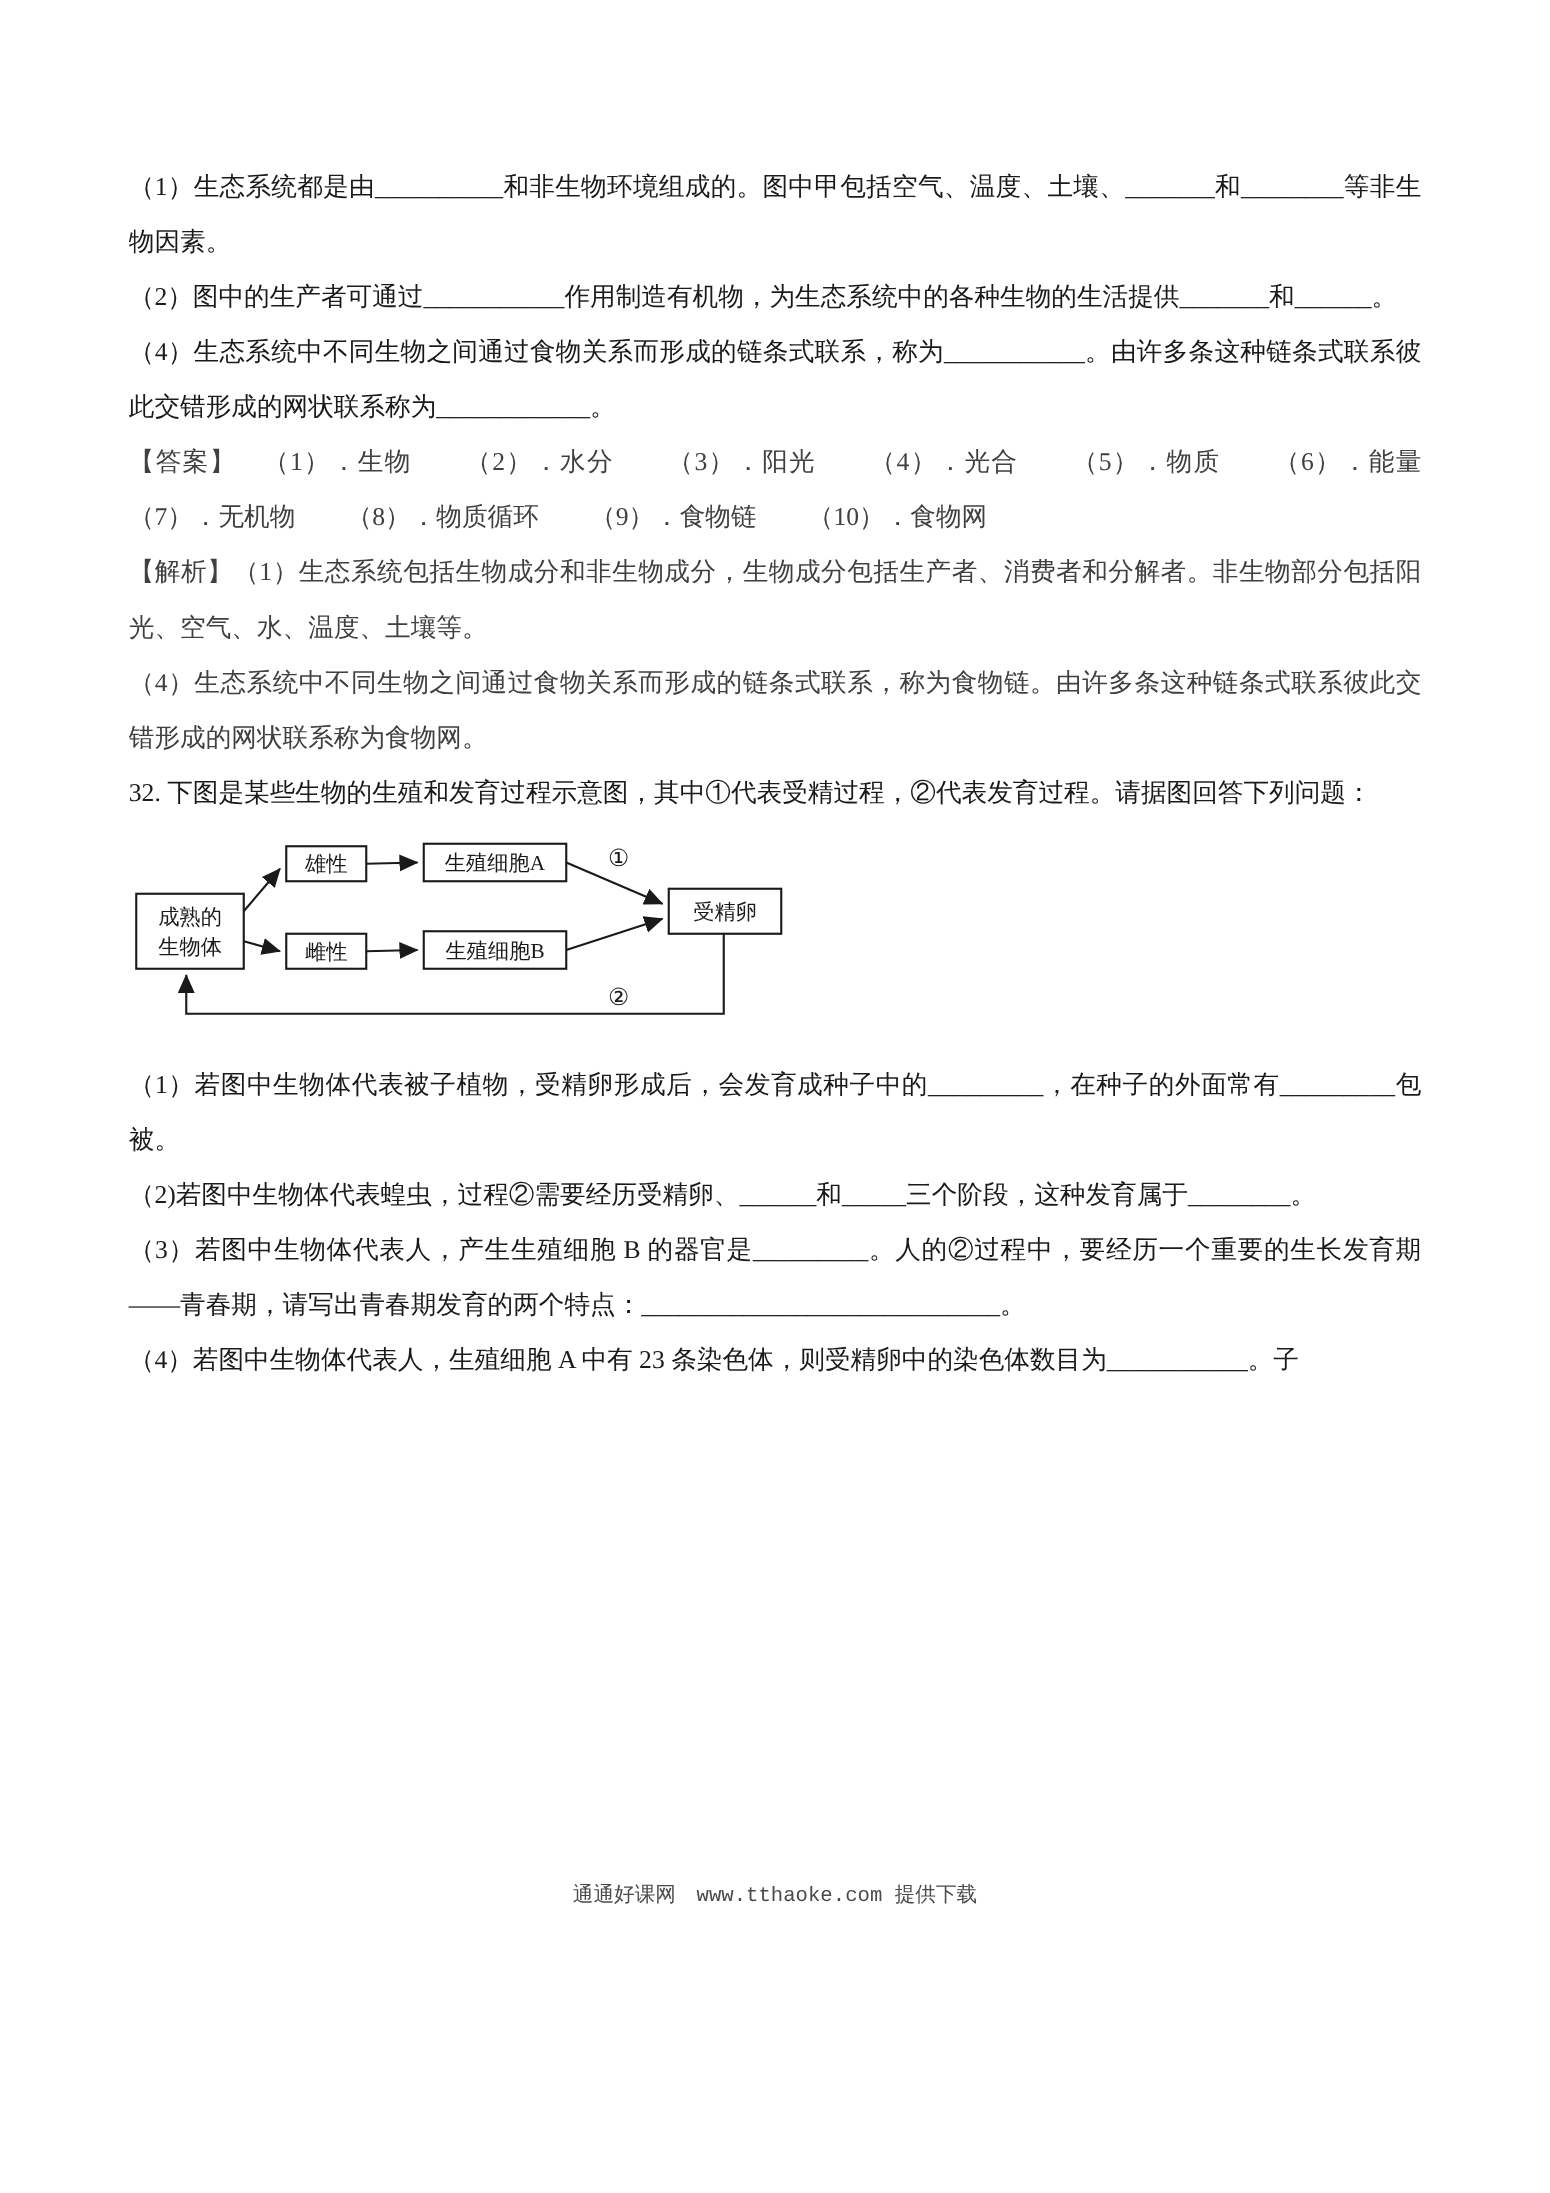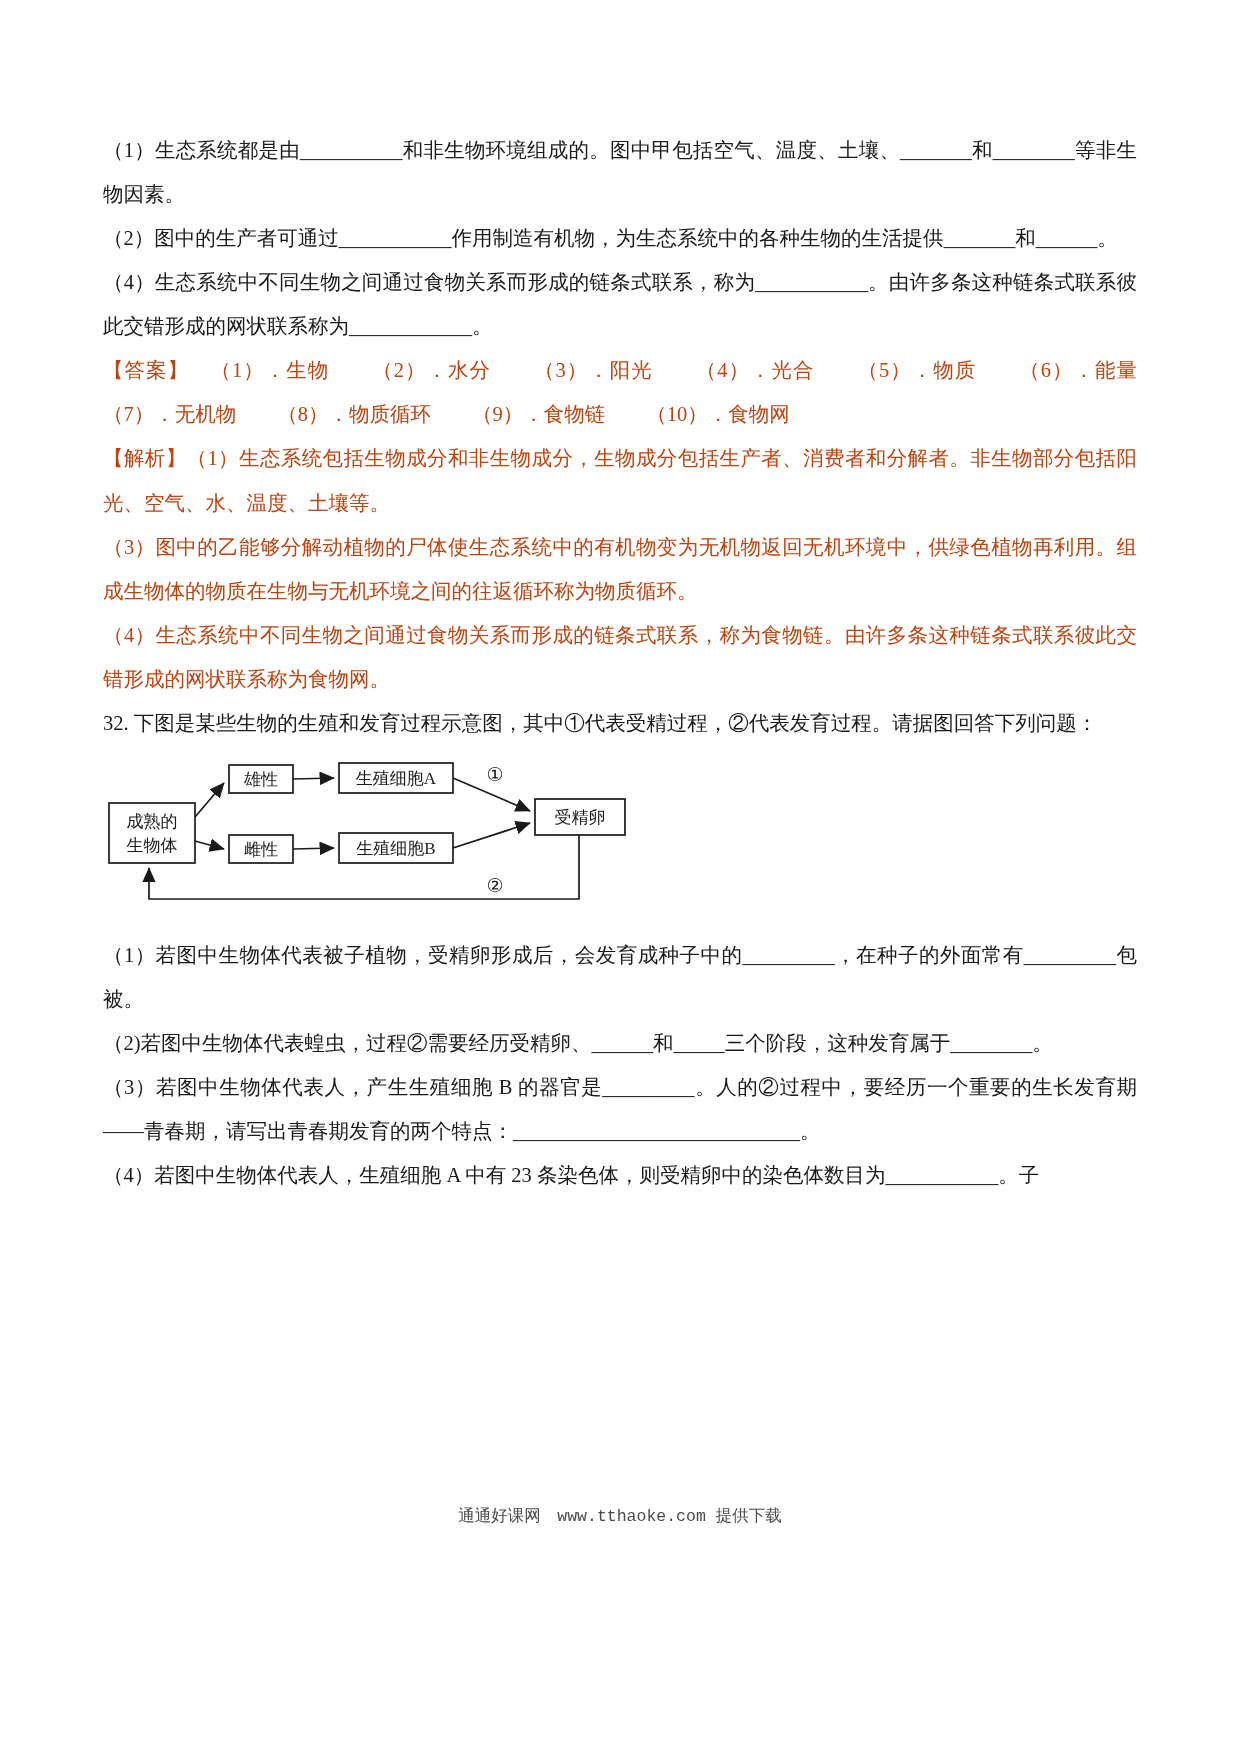--- a/index.html
+++ b/index.html
@@ -19,21 +19,21 @@
     top:128px;
     width:1034px;
   }
   .para{
     font-size:20.5px;
     line-height:2.15;
     text-align:justify;
     margin:0;
     word-break:break-all;
   }
-  .para.red{color:#c2410c;}
+  .para.red{color:#404040;}
   .diagram-wrap{
     margin:14px 0 18px 2px;
   }
   .diagram-svg text{
     font-family:"Liberation Serif","DejaVu Serif",serif;
   }
   .footer{
     position:absolute;
     left:0;
     top:1505px;
@@ -50,21 +50,20 @@
 <div class="page">
   <div class="content">
 
     <p class="para">（1）生态系统都是由__________和非生物环境组成的。图中甲包括空气、温度、土壤、_______和________等非生物因素。</p>
     <p class="para">（2）图中的生产者可通过___________作用制造有机物，为生态系统中的各种生物的生活提供_______和______。</p>
     <p class="para">（4）生态系统中不同生物之间通过食物关系而形成的链条式联系，称为___________。由许多条这种链条式联系彼此交错形成的网状联系称为____________。</p>
 
     <p class="para red">【答案】　（1）．生物　　（2）．水分　　（3）．阳光　　（4）．光合　　（5）．物质　　（6）．能量　　（7）．无机物　　（8）．物质循环　　（9）．食物链　　（10）．食物网</p>
 
     <p class="para red">【解析】（1）生态系统包括生物成分和非生物成分，生物成分包括生产者、消费者和分解者。非生物部分包括阳光、空气、水、温度、土壤等。</p>
-    <p class="para red">（3）图中的乙能够分解动植物的尸体使生态系统中的有机物变为无机物返回无机环境中，供绿色植物再利用。组成生物体的物质在生物与无机环境之间的往返循环称为物质循环。</p>
     <p class="para red">（4）生态系统中不同生物之间通过食物关系而形成的链条式联系，称为食物链。由许多条这种链条式联系彼此交错形成的网状联系称为食物网。</p>
 
     <p class="para">32. 下图是某些生物的生殖和发育过程示意图，其中①代表受精过程，②代表发育过程。请据图回答下列问题：</p>
 
     <div class="diagram-wrap">
       <svg class="diagram-svg" width="545" height="152" viewBox="0 0 545 152">
         <defs>
           <marker id="arw" markerWidth="10" markerHeight="9" refX="8.5" refY="4" orient="auto">
             <path d="M0,0 L9,4 L0,8 z" fill="#1a1a1a"></path>
           </marker>

